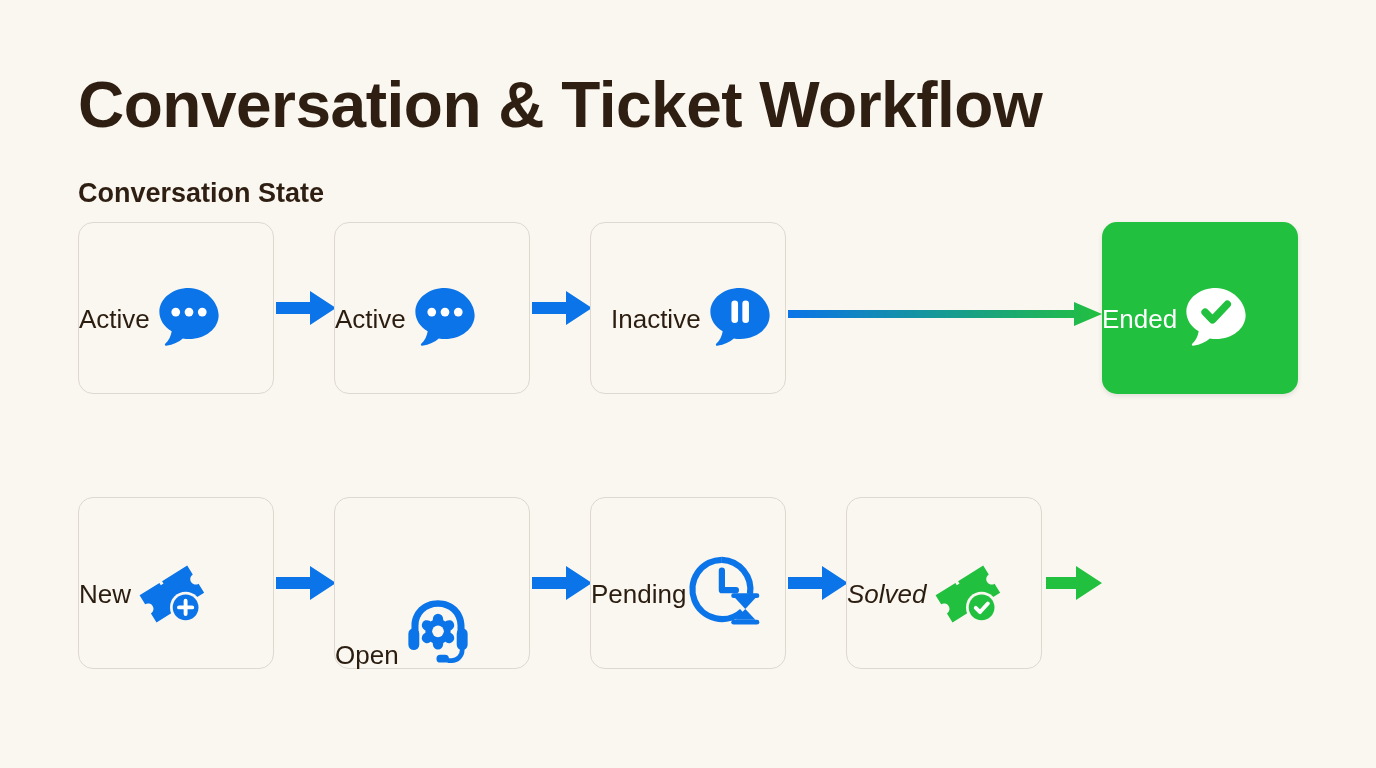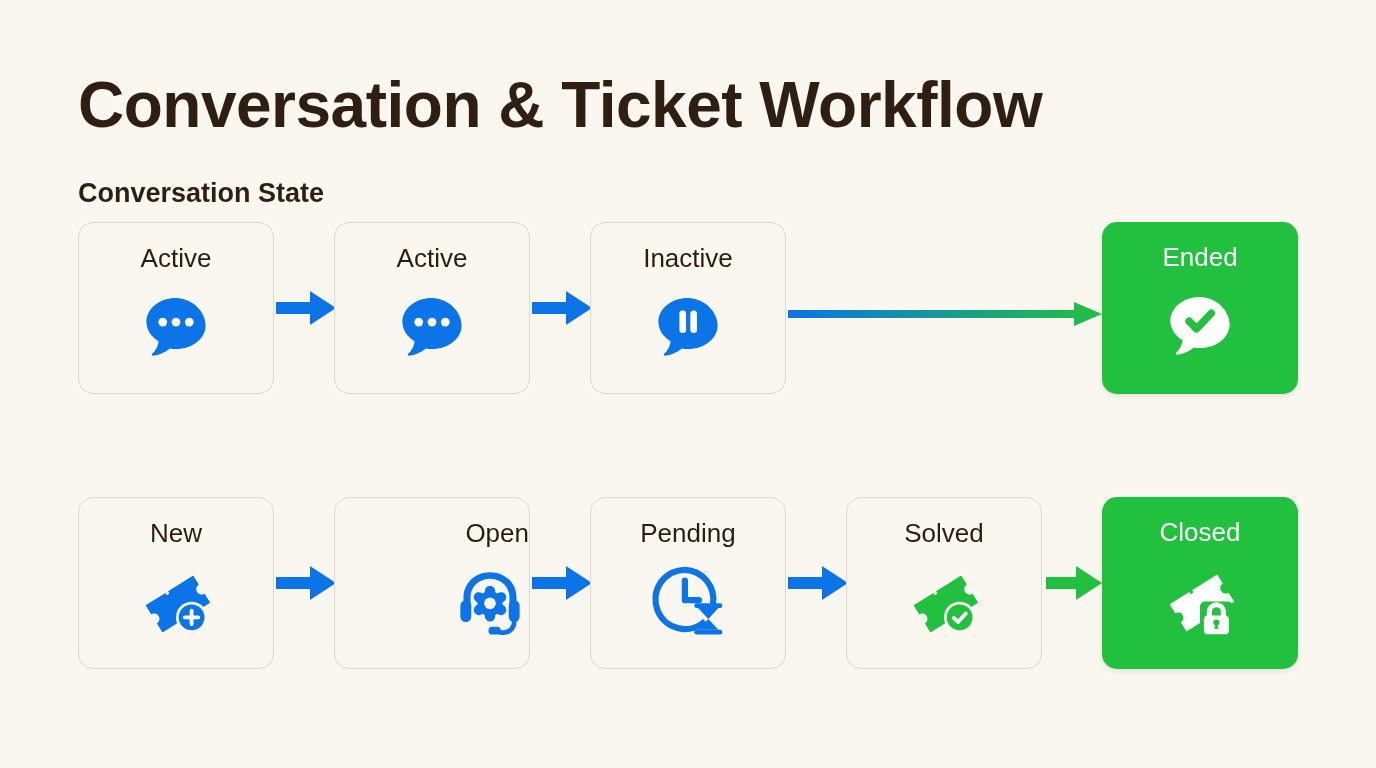--- a/index.html
+++ b/index.html
@@ -49,21 +49,21 @@
   #row-conversation { top: 222px; }
   #row-ticket { top: 497px; }
 
   .card {
     position: absolute;
     width: 196px;
     height: 172px;
     border-radius: 15px;
     box-sizing: border-box;
     display: flex;
-    flex-direction: column;
+    flex-direction: row;
     align-items: center;
     justify-content: flex-start;
     top: 0;
   }
   .card.plain {
     background: #faf7f0;
     border: 1.6px solid #ddd8d0;
   }
   .card.filled {
     background: #22c03f;
@@ -135,21 +135,21 @@
         </svg>
       </div>
     </div>
 
     <div class="arrow" style="left:532px; width:60px;">
       <svg viewBox="0 0 60 40" preserveAspectRatio="none">
         <path d="M0 14 h34 v-11 l26 17 -26 17 v-11 H0 z" fill="#0b74e8"></path>
       </svg>
     </div>
 
-    <div class="card plain" style="left:590px;">
+    <div class="card plain" style="left:590px;padding-left:20px;">
       <div class="card-label">Inactive</div>
       <div class="card-icon">
         <svg viewBox="0 0 100 100">
           <path d="M50 14c-21 0-38 13.5-38 30.5 0 10.3 6.2 19.4 15.8 25-.9 6.3-3.9 12-8.3 16.2-1 1 -.2 2.7 1.2 2.5 9.1-1.2 16.4-5 21.4-9.4 2.6.4 5.2.7 7.9.7 21 0 38-13.5 38-30.5S71 14 50 14z" fill="#0b74e8"></path>
           <rect x="39" y="30" width="8.5" height="29" rx="4.2" fill="#ffffff"></rect>
           <rect x="53" y="30" width="8.5" height="29" rx="4.2" fill="#ffffff"></rect>
         </svg>
       </div>
     </div>
 
@@ -237,21 +237,21 @@
         </svg>
       </div>
     </div>
 
     <div class="arrow" style="left:788px; width:60px;">
       <svg viewBox="0 0 60 40" preserveAspectRatio="none">
         <path d="M0 14 h34 v-11 l26 17 -26 17 v-11 H0 z" fill="#0b74e8"></path>
       </svg>
     </div>
 
-    <div class="card plain" style="left:846px;">
+    <div class="card plain" style="left:846px;font-style:italic;">
       <div class="card-label">Solved</div>
       <div class="card-icon">
         <svg viewBox="0 0 100 100">
           <g transform="rotate(-32 50 50)">
             <path d="M14 34 h30 v3.5 h4 V34 h38 v13.5a7 7 0 0 0 0 14V75 H48 v-3.5h-4V75H14V61.5a7 7 0 0 0 0-14z" fill="#22c03f"></path>
             <rect x="44" y="42" width="4" height="7" fill="#22c03f"></rect>
             <rect x="44" y="53" width="4" height="7" fill="#22c03f"></rect>
             <rect x="44" y="64" width="4" height="4" fill="#22c03f"></rect>
           </g>
           <circle cx="70" cy="71" r="20" fill="#faf7f0"></circle>
@@ -260,33 +260,15 @@
         </svg>
       </div>
     </div>
 
     <div class="arrow" style="left:1046px; width:56px;">
       <svg viewBox="0 0 56 40" preserveAspectRatio="none">
         <path d="M0 14 h30 v-11 l26 17 -26 17 v-11 H0 z" fill="#22c03f"></path>
       </svg>
     </div>
 
-    <div class="card filled" style="left:1102px;">
-      <div class="card-label">Closed</div>
-      <div class="card-icon">
-        <svg viewBox="0 0 100 100">
-          <g transform="rotate(-32 50 50)">
-            <path d="M14 34 h30 v3.5 h4 V34 h38 v13.5a7 7 0 0 0 0 14V75 H48 v-3.5h-4V75H14V61.5a7 7 0 0 0 0-14z" fill="#ffffff"></path>
-            <rect x="44" y="42" width="4" height="7" fill="#ffffff"></rect>
-            <rect x="44" y="53" width="4" height="7" fill="#ffffff"></rect>
-            <rect x="44" y="64" width="4" height="4" fill="#ffffff"></rect>
-          </g>
-          <rect x="50" y="52" width="42" height="44" rx="6" fill="#22c03f"></rect>
-          <path d="M62 72 v-7a9 9 0 0 1 18 0 v7" fill="none" stroke="#ffffff" stroke-width="6.5"></path>
-          <rect x="55" y="70" width="32" height="24" rx="5" fill="#ffffff"></rect>
-          <circle cx="71" cy="79" r="4" fill="#22c03f"></circle>
-          <path d="M71 80 l3 7 h-6 z" fill="#22c03f"></path>
-        </svg>
-      </div>
-    </div>
   </div>
 
 </div>
 
 </body></html>

